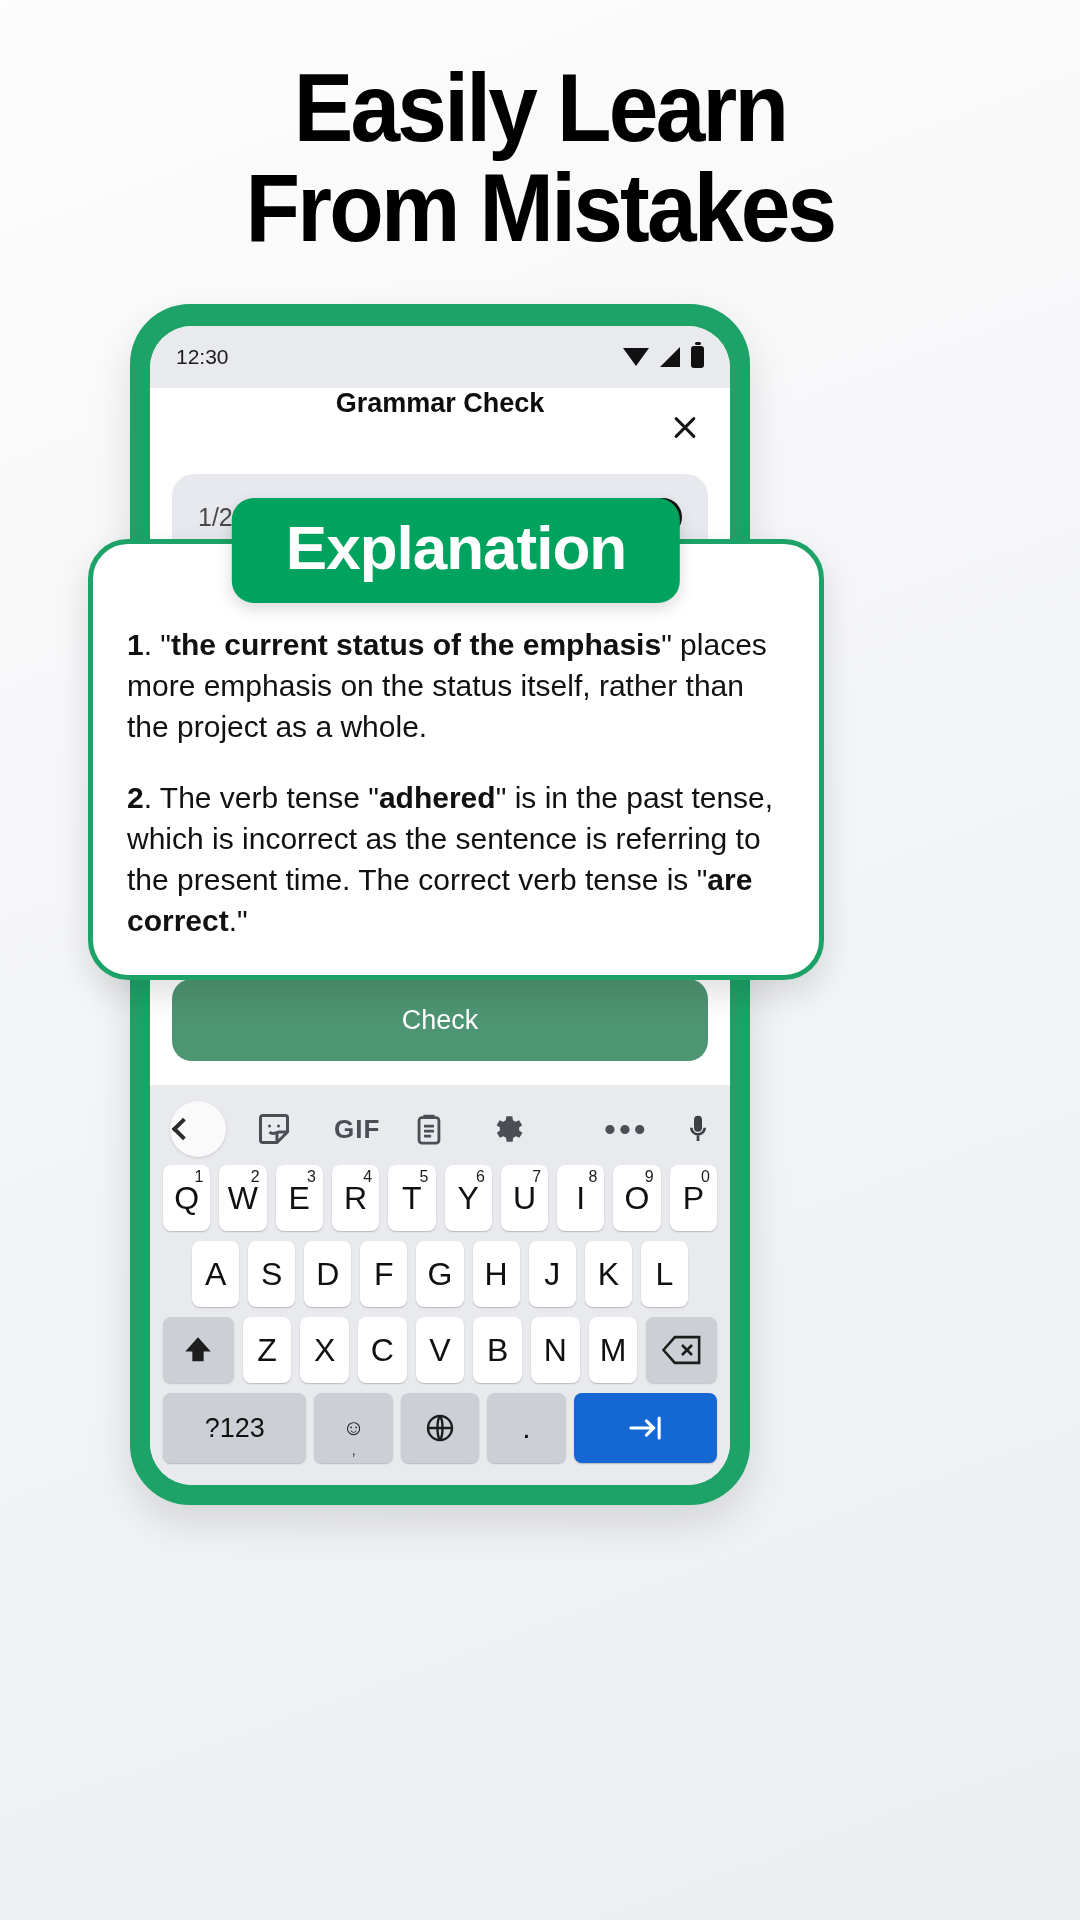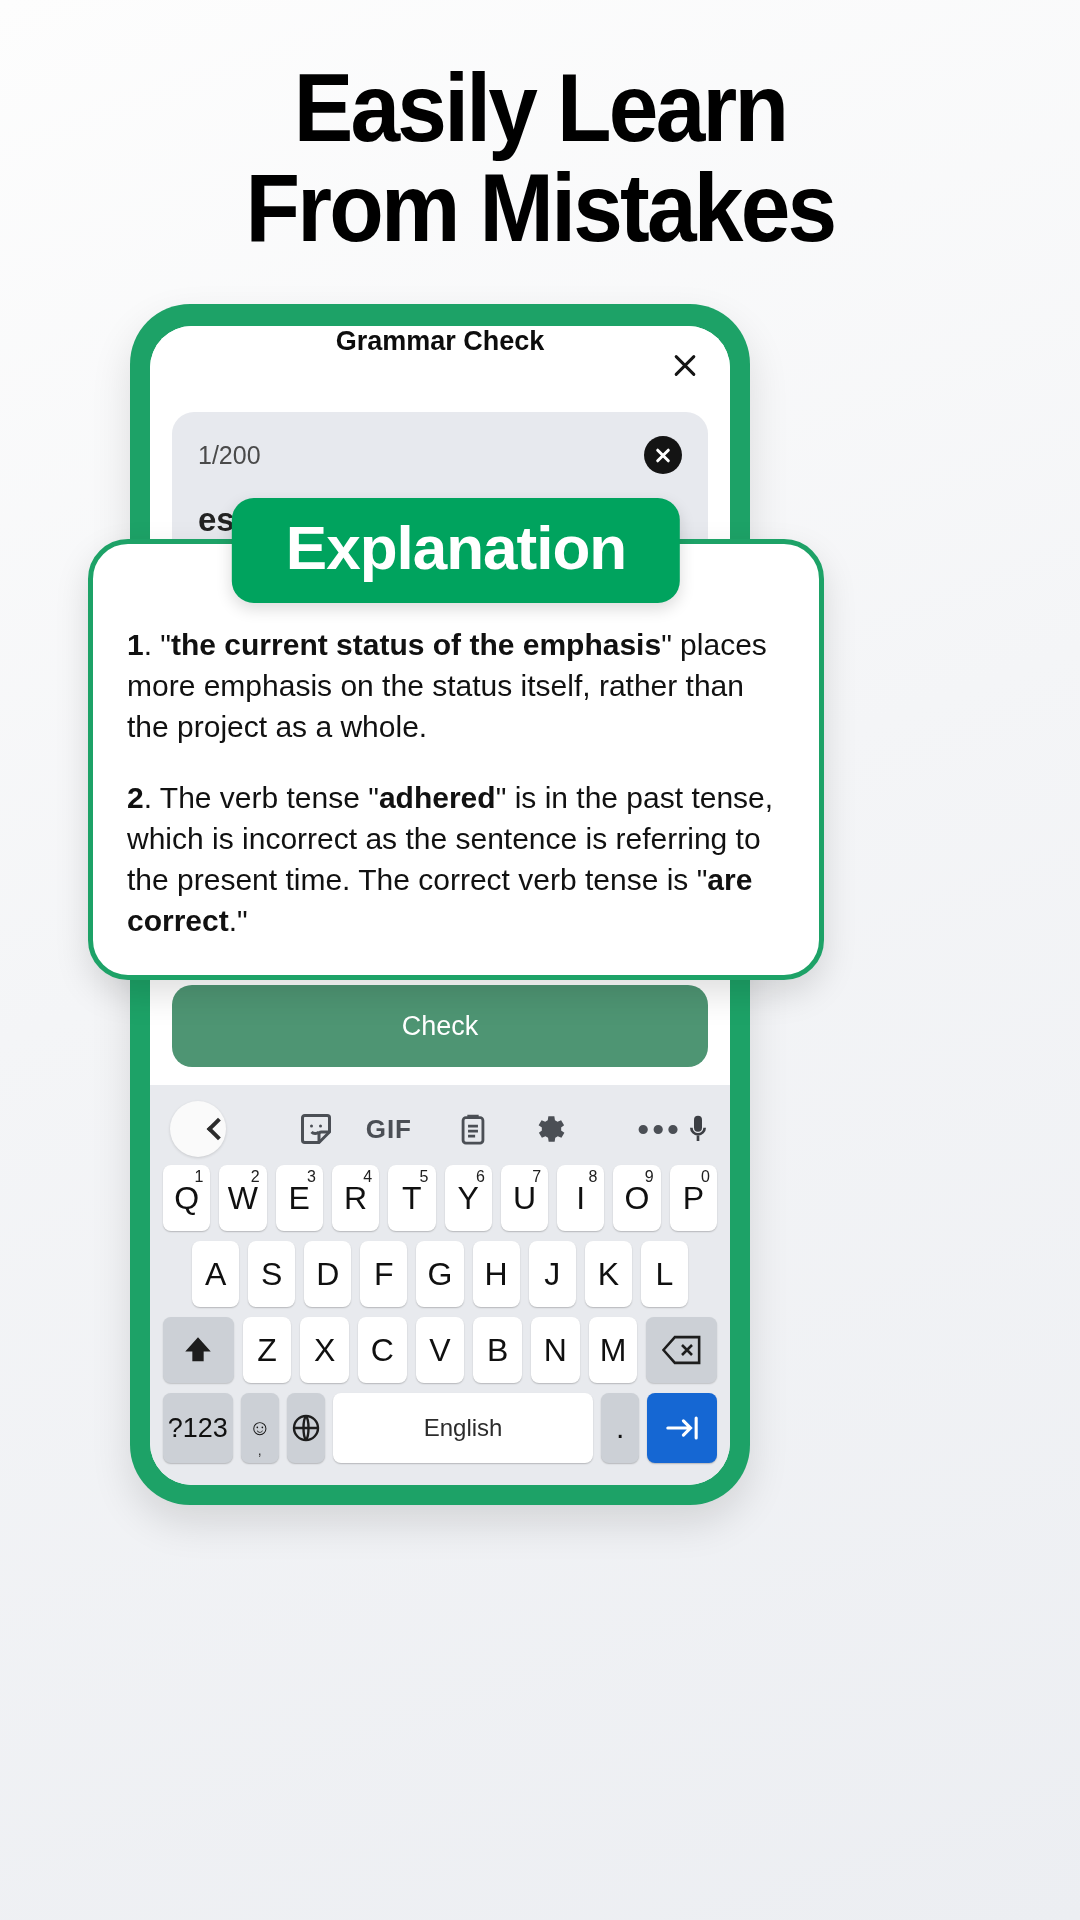--- a/index.html
+++ b/index.html
@@ -84,35 +84,35 @@
   .clear-btn:before,.clear-btn:after{
     content:"";position:absolute;left:10px;top:18px;width:18px;height:3px;background:#fff;border-radius:2px;
   }
   .clear-btn:before{ transform:rotate(45deg); }
   .clear-btn:after{ transform:rotate(-45deg); }
   .editor-text{
     margin-top:22px; font-size:33px; line-height:48px; font-weight:700; color:#232323;
   }
 
   
-  .check-wrap{ background:#fff; padding:16px 22px 18px 22px; flex:0 0 auto; }
+  .check-wrap{ background:#fff; padding:16px 22px 24px 22px; flex:0 0 auto; }
   .check-btn{
     width:100%; height:82px; border-radius:20px;
     background:#4e9573; color:#fff; border:none;
     font-size:27px; font-family:"Liberation Sans",sans-serif;
     display:flex;align-items:center;justify-content:center; cursor:pointer;
   }
 
   
   .keyboard{ background:#e8eaee; flex:0 0 auto; padding:8px 6px 12px 6px; }
   .kb-toolbar{
     height:72px; display:flex; align-items:center; padding:0 14px; gap:0;
   }
   .kb-tool{
-    flex:0 0 auto; display:flex;align-items:center;justify-content:flex-end;
+    flex:0 0 auto; display:flex;align-items:center;justify-content:flex-start;
     color:#4b4f55; cursor:pointer;
   }
   .kb-back{
     width:56px;height:56px;border-radius:50%;background:#fafafa;
     box-shadow:0 1px 3px rgba(0,0,0,.14);
     margin-right:30px;
   }
   .chev{ width:16px;height:16px;border-left:4px solid #2c2c2c;border-bottom:4px solid #2c2c2c;transform:rotate(45deg);margin-left:5px; }
   .kb-tool.sp{ width:78px; }
   .gif-txt{ font-weight:700;font-size:26px;letter-spacing:1px;color:#4b4f55; }
@@ -180,20 +180,28 @@
 <body>
 
 <div class="headline">
   <div>Easily Learn</div>
   <div>From Mistakes</div>
 </div>
 
 <div class="phone">
   <div class="screen">
 
+    <div class="statusbar">
+      <div class="status-time">12:30</div>
+      <div class="status-icons">
+        <span class="ic-wifi"></span>
+        <span class="ic-sig"></span>
+        <span class="ic-batt"></span>
+      </div>
+    </div>
 
     <div class="app-header">
       <div class="app-title">Grammar Check</div>
       <div class="close-x"></div>
     </div>
 
     <div class="editor-wrap">
       <div class="editor">
         <div class="counter-row">
           <div class="counter">1/200</div>
@@ -333,21 +341,20 @@
         <div class="key comma bottom">
           <span>☺</span>
           <span class="emoji-sub">,</span>
         </div>
         <div class="key globe bottom">
           <svg class="globe-ico" viewBox="0 0 24 24" fill="none" stroke="#1d1d1d" stroke-width="1.8">
             <circle cx="12" cy="12" r="9"></circle>
             <path d="M3 12h18M12 3c2.5 3 2.5 15 0 18M12 3c-2.5 3-2.5 15 0 18"></path>
           </svg>
         </div>
-        <div class="key space bottom">English</div>
         <div class="key period bottom">.</div>
         <div class="key enter bottom">
           <svg class="enter-ico" viewBox="0 0 24 18" fill="none" stroke="#fff" stroke-width="2.2" stroke-linecap="round">
             <path d="M2 9h16M13 4l5 5-5 5M22 2v14"></path>
           </svg>
         </div>
       </div>
 
     </div>
   </div>

